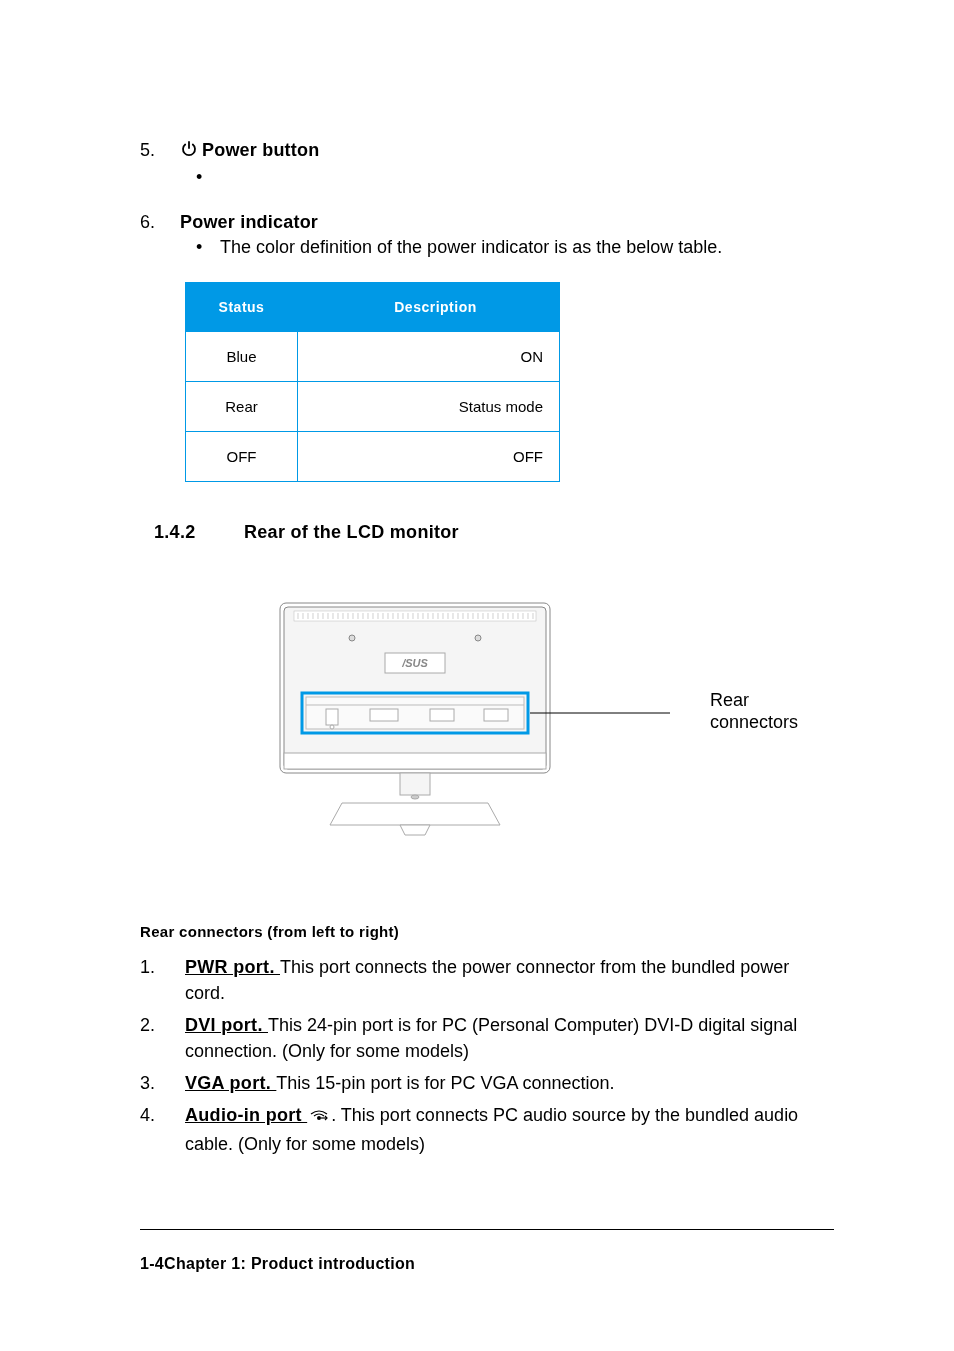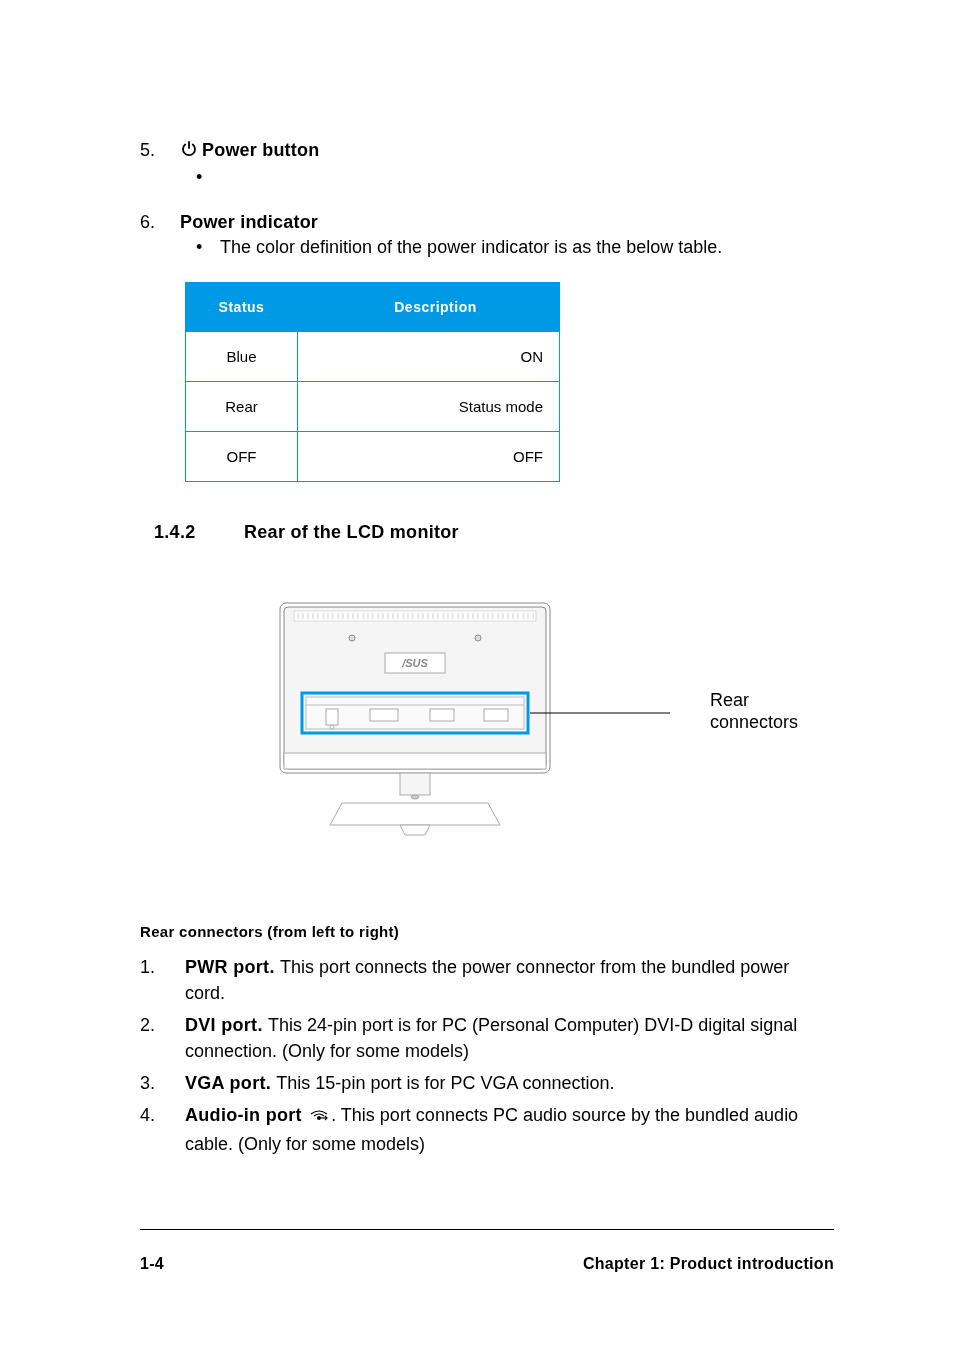--- a/index.html
+++ b/index.html
@@ -97,35 +97,34 @@
     display: flex;
     font-size: 18px;
     line-height: 26px;
     margin-bottom: 6px;
   }
   .conn-item .num {
     width: 45px;
     flex: none;
   }
   .conn-item .body { flex: 1; }
-  .conn-item .body .lead { font-weight: bold; letter-spacing: 0.3px; }
+  .conn-item .body .lead { font-weight: bold; letter-spacing: 0.3px; text-decoration: underline; }
   .footer {
     position: absolute;
     left: 140px;
     right: 120px;
     bottom: 78px;
   }
   .footer hr {
     border: none;
     border-top: 1px solid #000;
     margin: 0 0 10px 0;
   }
   .footer-row {
     display: flex;
-    justify-content: space-between;
     font-size: 16px;
     font-weight: bold;
     letter-spacing: 0.3px;
     margin-top: 25px;
   }
   .power-icon {
     display: inline-block;
     vertical-align: -2px;
     margin-right: 4px;
   }

